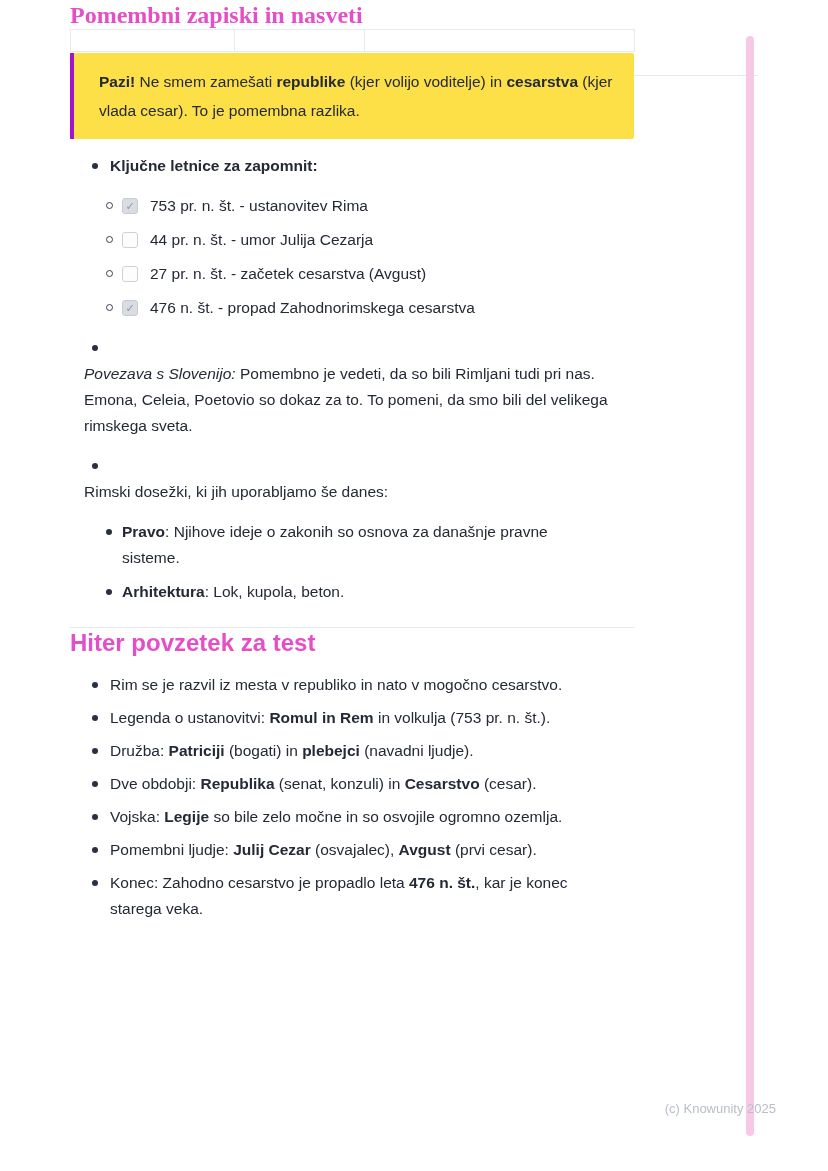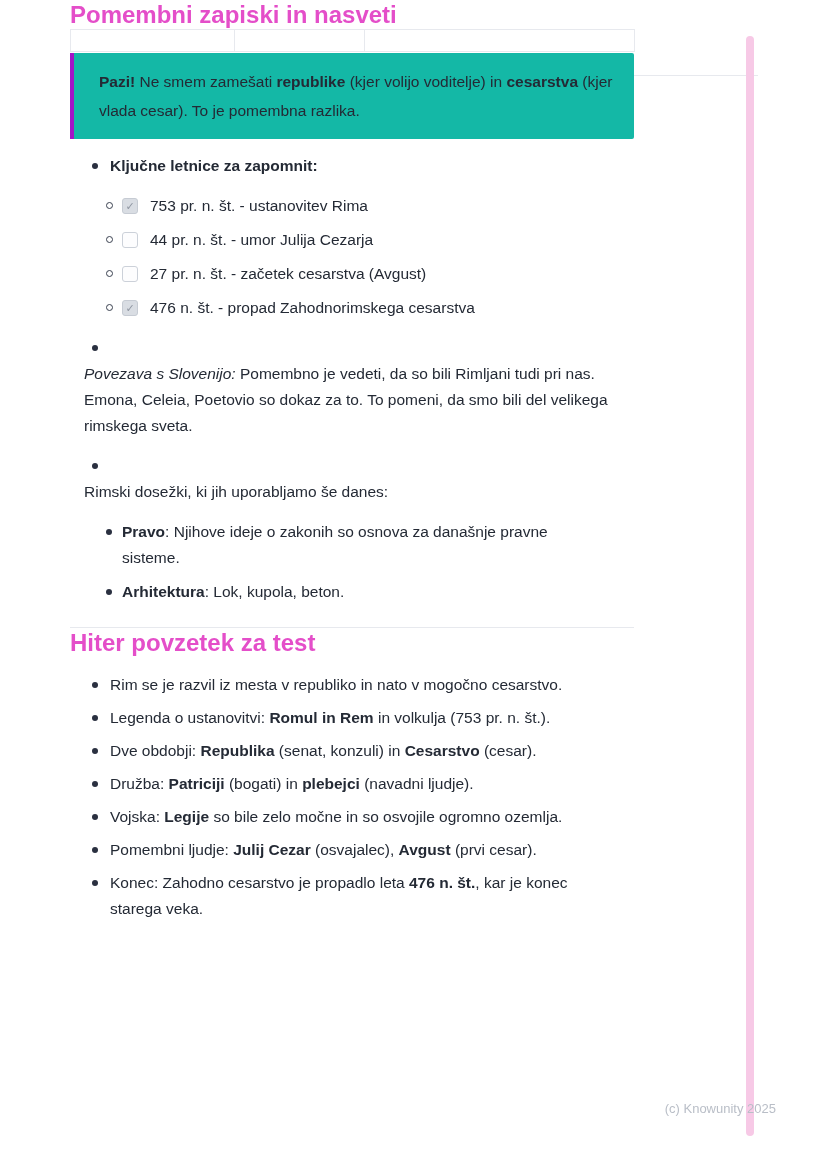--- a/index.html
+++ b/index.html
@@ -16,24 +16,24 @@
   .cell.c2 { flex:0 0 271px; }
 
   .divider-top { position:absolute; left:70px; top:75px; width:688px; height:1px; background:#e7e9ee; }
 
   
   .scroll-strip { position:absolute; left:746px; top:36px; width:8px; height:1100px; background:#f7c9e6; border-radius:4px; }
 
   .content { position:absolute; left:70px; top:0; width:564px; font-size:15.5px; line-height:26px; }
 
   h1.sec-title { margin:0; font-size:24px; line-height:30px; font-weight:700; color:#e44ec9; }
-  .title-notes { margin-top:103px; }
+  .title-notes { margin-top:103px;font-family:Liberation Serif, serif; }
   .title-summary { margin-top:26px; }
 
-  .callout { margin-top:23px; background:#14b8a6; border-left:4px solid #a315c7; padding:14px 20px 14px 25px; line-height:29px; border-radius:0 2px 2px 0; }
+  .callout { margin-top:23px; background:#fde047; border-left:4px solid #a315c7; padding:14px 20px 14px 25px; line-height:29px; border-radius:0 2px 2px 0; }
 
   .divider-mid { margin-top:22px; width:564px; height:1px; background:#e7e9ee; }
 
   .b { font-weight:700; }
   .i { font-style:italic; }
 
   ul.plain { list-style:none; margin:14px; padding:0; }
   .list-1 { margin-top:24px; }
   .list-2 { margin-top:22px; }
 
@@ -151,26 +151,26 @@
         <span class="li-text">Rim se je razvil iz mesta v republiko in nato v mogočno cesarstvo.</span>
       </li>
 
       <li class="li">
         <span class="marker"></span>
         <span class="li-text"><span>Legenda o ustanovitvi: </span><span class="b">Romul in Rem</span><span> in volkulja (753 pr. n. št.).</span></span>
       </li>
 
       <li class="li">
         <span class="marker"></span>
-        <span class="li-text"><span>Dve obdobji: </span><span class="b">Republika</span><span> (senat, konzuli) in </span><span class="b">Cesarstvo</span><span> (cesar).</span></span>
+        <span class="li-text"><span>Družba: </span><span class="b">Patriciji</span><span> (bogati) in </span><span class="b">plebejci</span><span> (navadni ljudje).</span></span>
       </li>
 
       <li class="li">
         <span class="marker"></span>
-        <span class="li-text"><span>Družba: </span><span class="b">Patriciji</span><span> (bogati) in </span><span class="b">plebejci</span><span> (navadni ljudje).</span></span>
+        <span class="li-text"><span>Dve obdobji: </span><span class="b">Republika</span><span> (senat, konzuli) in </span><span class="b">Cesarstvo</span><span> (cesar).</span></span>
       </li>
 
       <li class="li">
         <span class="marker"></span>
         <span class="li-text"><span>Vojska: </span><span class="b">Legije</span><span> so bile zelo močne in so osvojile ogromno ozemlja.</span></span>
       </li>
 
       <li class="li">
         <span class="marker"></span>
         <span class="li-text"><span>Pomembni ljudje: </span><span class="b">Julij Cezar</span><span> (osvajalec), </span><span class="b">Avgust</span><span> (prvi cesar).</span></span>

